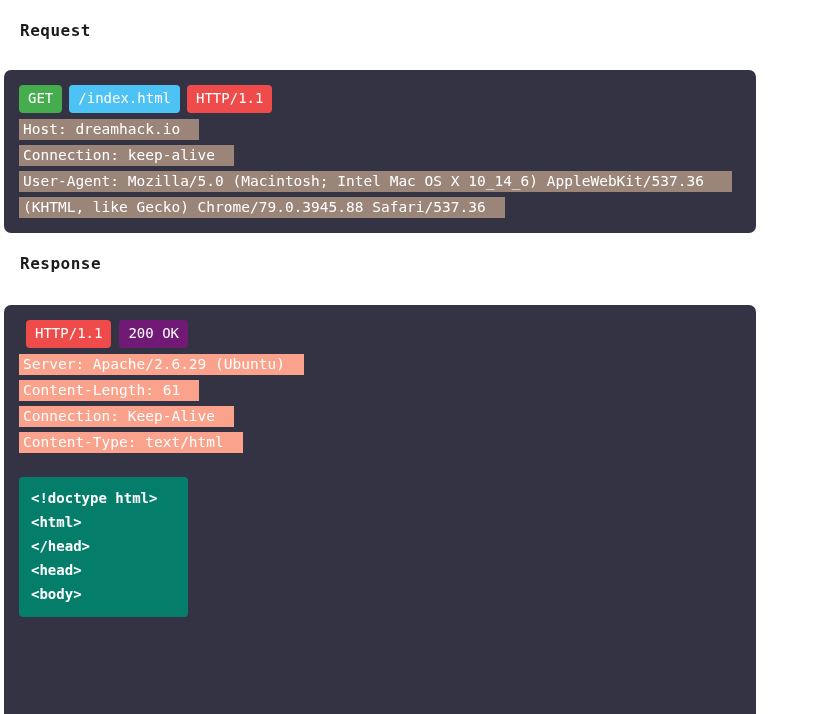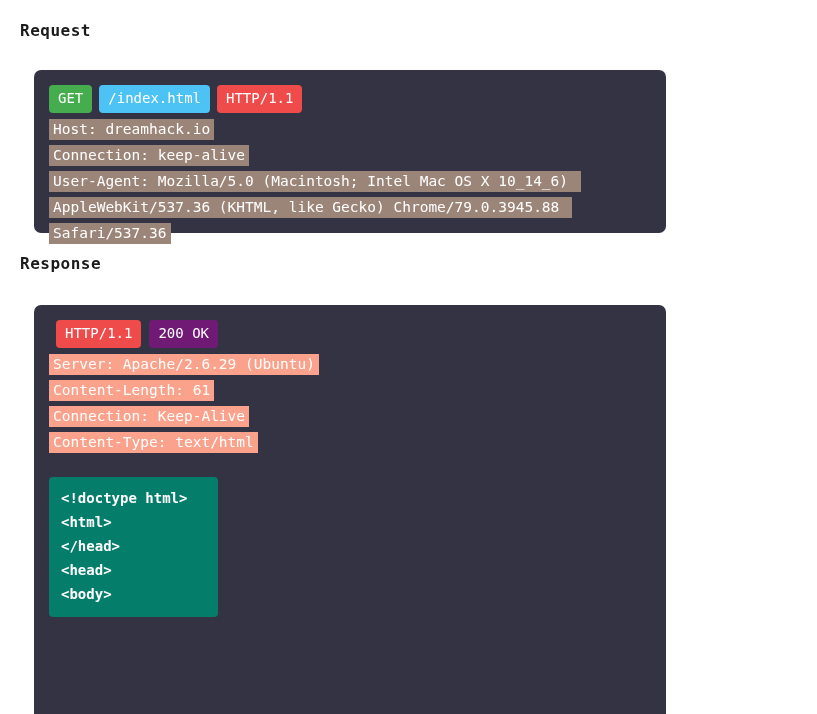--- a/index.html
+++ b/index.html
@@ -33,22 +33,22 @@
     color: #1b1b1b;
     line-height: 24px;
     white-space: nowrap;
   }
   #heading-request { top: 19px; }
   #heading-response { top: 252px; }
 
   
   .panel {
     position: absolute;
-    left: 34px;
-    width: 632px;
+    left: 4px;
+    width: 752px;
     background: #343343;
     border-radius: 7px;
     box-sizing: border-box;
   }
   #panel-request {
     top: 70px;
     height: 163px;
   }
   #panel-response {
     top: 305px;
@@ -91,21 +91,21 @@
   .tok-path    { background: #4cc2f5; margin-left: 7px; }
   .tok-version { background: #ef4b4b; margin-left: 7px; }
   .tok-status  { background: #701a75; margin-left: 8px; }
 
   
   .hl {
     font-family: "DejaVu Sans Mono", "Liberation Mono", monospace;
     font-size: 14.5px;
     line-height: 25px;
     color: #ffffff;
-    padding: 2px 4px 3px 4px;
+    padding: 2px 19px 3px 4px;
     box-decoration-break: clone;
     -webkit-box-decoration-break: clone;
     white-space: pre-wrap;
     word-break: break-word;
   }
   .hl-req  { background: #9b8579; }
   .hl-res  { background: #fba28c; }
 
   .req-head-lines { margin-top: 3px; }
   .req-head-lines .line { margin-bottom: 0; }

